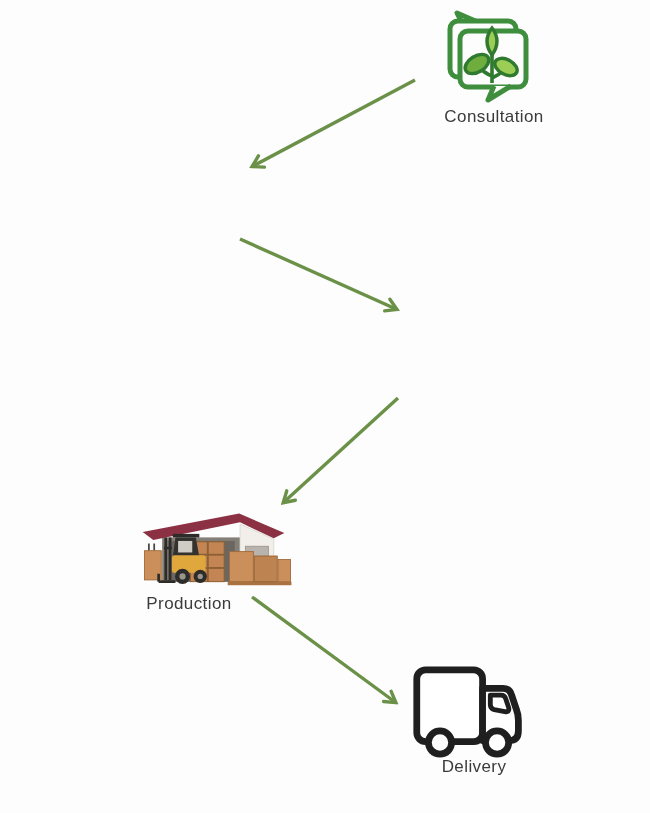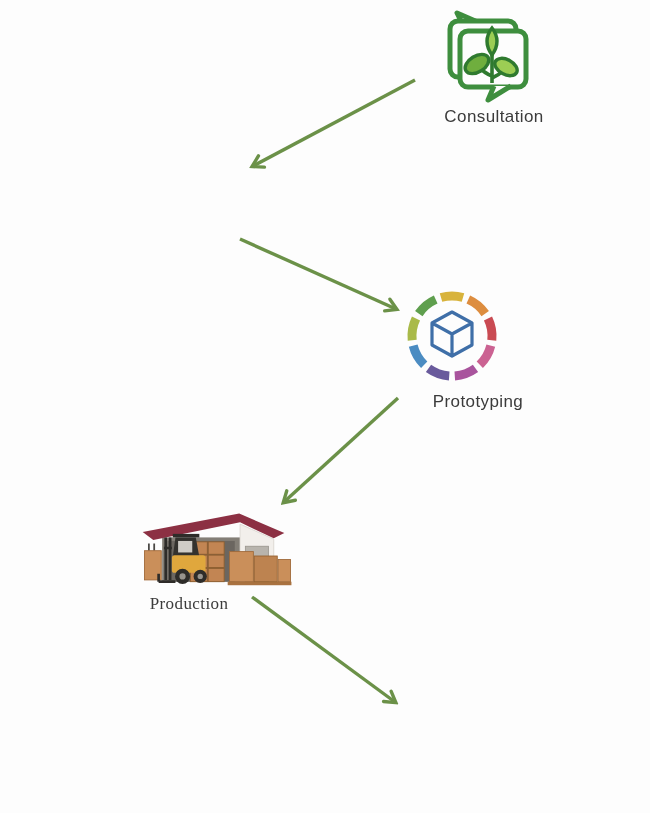--- a/index.html
+++ b/index.html
@@ -53,37 +53,20 @@
       <path d="M56,75 L50,89 L73,75" fill="#fdfdfd" stroke="#3e8e3e" stroke-width="5" stroke-linejoin="round"></path>
       <path d="M54,72 V42 M54,65 Q46,62 40,55 M54,67 Q61,64 66,59" fill="none" stroke="#2f7a2f" stroke-width="3.6"></path>
       <path d="M54,17 Q64,30 54,44 Q44,30 54,17 Z" fill="#9ccd54" stroke="#2f7a2f" stroke-width="3.4"></path>
       <ellipse cx="39" cy="53" rx="13" ry="8" transform="rotate(-32 39 53)" fill="#6fae3e" stroke="#2f7a2f" stroke-width="3.4"></ellipse>
       <ellipse cx="68" cy="56" rx="12" ry="7.5" transform="rotate(28 68 56)" fill="#9ccd54" stroke="#2f7a2f" stroke-width="3.4"></ellipse>
     </svg>
     <div class="step-label" style="left:56px;top:97px;">Consultation</div>
   </div>
 
 
-  <div class="step" style="left:402px;top:286px;">
-    <svg width="100" height="100" viewBox="0 0 100 100">
-      <g fill="none" stroke-width="9">
-        <path d="M39,11.5 A40,40 0 0 1 61,11.5" stroke="#d8b33c"></path>
-        <path d="M66.3,13.5 A40,40 0 0 1 83.2,27.6" stroke="#dd8d3f"></path>
-        <path d="M86,32.5 A40,40 0 0 1 89.8,54.2" stroke="#c94a52"></path>
-        <path d="M88.8,59.7 A40,40 0 0 1 77.8,78.8" stroke="#cb6292"></path>
-        <path d="M73.5,82.4 A40,40 0 0 1 52.8,89.9" stroke="#a9549d"></path>
-        <path d="M47.2,89.9 A40,40 0 0 1 26.5,82.4" stroke="#695a9c"></path>
-        <path d="M22.2,78.8 A40,40 0 0 1 11.2,59.7" stroke="#4b8cc2"></path>
-        <path d="M10.2,54.2 A40,40 0 0 1 14,32.5" stroke="#a9ba49"></path>
-        <path d="M16.8,27.6 A40,40 0 0 1 33.7,13.5" stroke="#5f9f4e"></path>
-      </g>
-      <path d="M50,26 L70,37 L50,48 L30,37 Z M30,37 L30,59 L50,70 L50,48 M70,37 L70,59 L50,70" fill="none" stroke="#3f6fa8" stroke-width="3.2" stroke-linejoin="round"></path>
-    </svg>
-    <div class="step-label" style="left:76px;top:106px;">Prototyping</div>
-  </div>
 
   <div class="step" style="left:140px;top:502px;">
     <svg width="155" height="85" viewBox="0 0 175 96">
       <rect x="25" y="40" width="88" height="50" fill="#837e76"></rect>
       <rect x="31" y="44" width="76" height="46" fill="#6b6660"></rect>
       <polygon points="113,25 151,42 151,90 113,90" fill="#f2efeb" stroke="#dbd6d0" stroke-width="1"></polygon>
       <rect x="119" y="50" width="26" height="40" fill="#b8b4ad" stroke="#9c9890" stroke-width="1"></rect>
       <path d="M3,34 L112,13 L163,35 L151,41 L113,23 L15,43 Z" fill="#8c3043"></path>
       <g fill="#c28553" stroke="#8f5e2e" stroke-width="1">
         <rect x="57" y="45" width="19" height="14"></rect>
@@ -103,17 +86,27 @@
       <path d="M21,90 H40 M21,90 V81" stroke="#2e2c29" stroke-width="3" fill="none"></path>
       <polygon points="40,40 63,40 67,62 37,62" fill="#34322e"></polygon>
       <rect x="37" y="36" width="30" height="4" fill="#2e2c29"></rect>
       <rect x="43" y="44" width="16" height="13" fill="#cfccc6"></rect>
       <rect x="36" y="60" width="38" height="20" rx="3" fill="#e0a73d"></rect>
       <circle cx="48" cy="84" r="8.5" fill="#2e2c29"></circle>
         <circle cx="48" cy="84" r="3.5" fill="#98948e"></circle>
       <circle cx="68" cy="84" r="7.5" fill="#2e2c29"></circle>
         <circle cx="68" cy="84" r="3" fill="#98948e"></circle>
     </svg>
-    <div class="step-label" style="left:49px;top:92px;font-family:Liberation Serif, serif;">Production</div>
+    <div class="step-label" style="left:49px;top:92px;">Production</div>
   </div>
 
+  <div class="step" style="left:410px;top:664px;">
+    <svg width="120" height="99" viewBox="0 0 124 102">
+      <rect x="7" y="6" width="68" height="74" rx="9" fill="#ffffff" stroke="#1f1f1f" stroke-width="7"></rect>
+      <path d="M75,25 H96 Q103,25 105,32 L110,47 Q112,52 112,58 V69 Q112,79 102,79 H75 Z" fill="#ffffff" stroke="#1f1f1f" stroke-width="7" stroke-linejoin="round"></path>
+      <path d="M83,32 H94 Q98,32 99,36 L102,45 Q103,50 98,49 L87,47 Q83,46 83,42 Z" fill="#ffffff" stroke="#1f1f1f" stroke-width="5" stroke-linejoin="round"></path>
+      <circle cx="31" cy="81" r="12" fill="#ffffff" stroke="#1f1f1f" stroke-width="7"></circle>
+      <circle cx="90" cy="81" r="12" fill="#ffffff" stroke="#1f1f1f" stroke-width="7"></circle>
+    </svg>
+    <div class="step-label" style="left:64px;top:93px;">Delivery</div>
+  </div>
 
 </div>
 
 </body></html>

